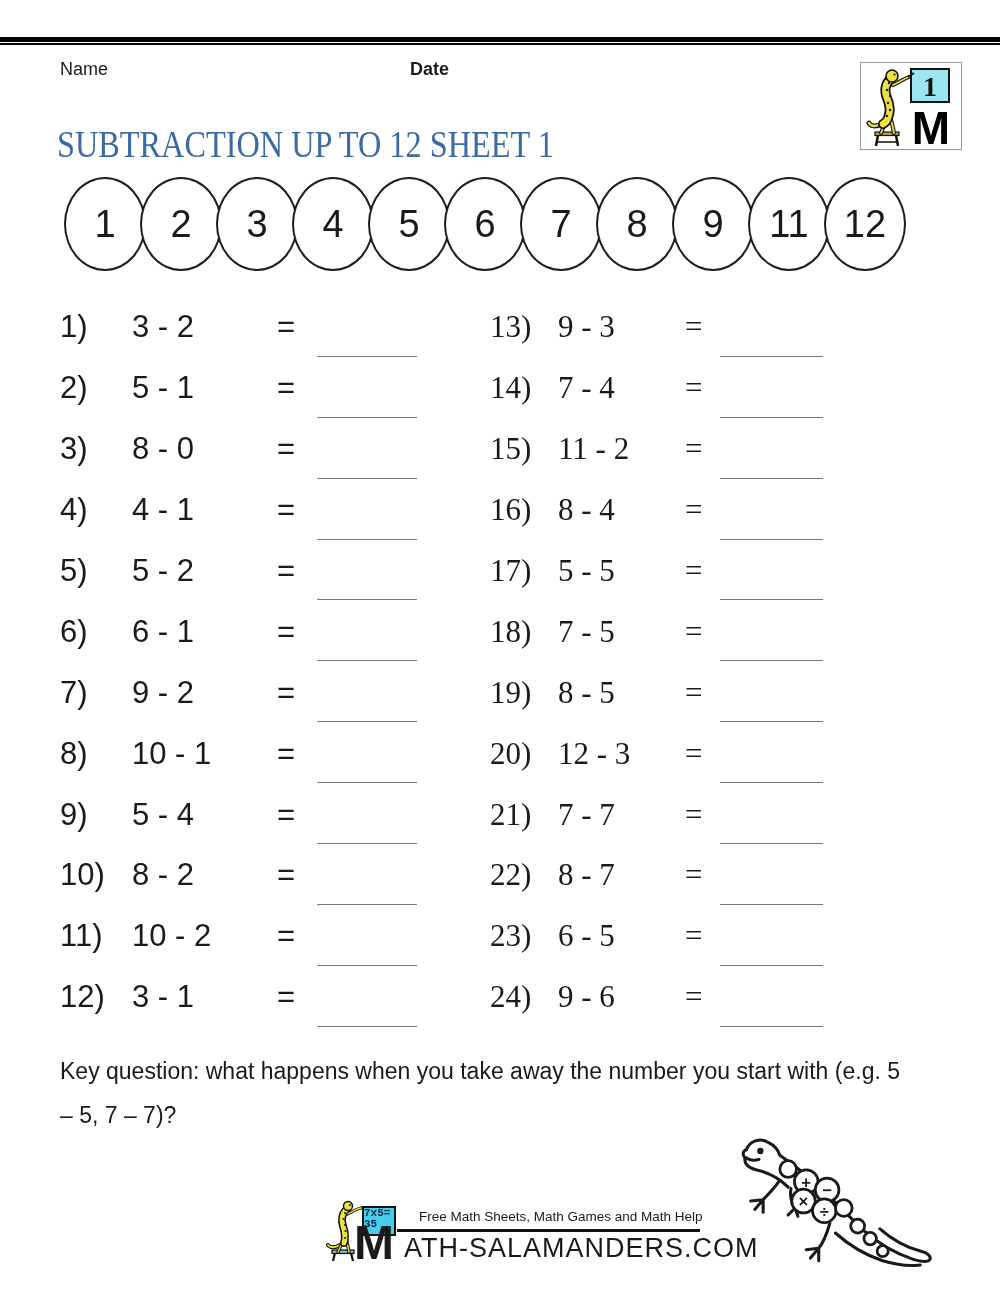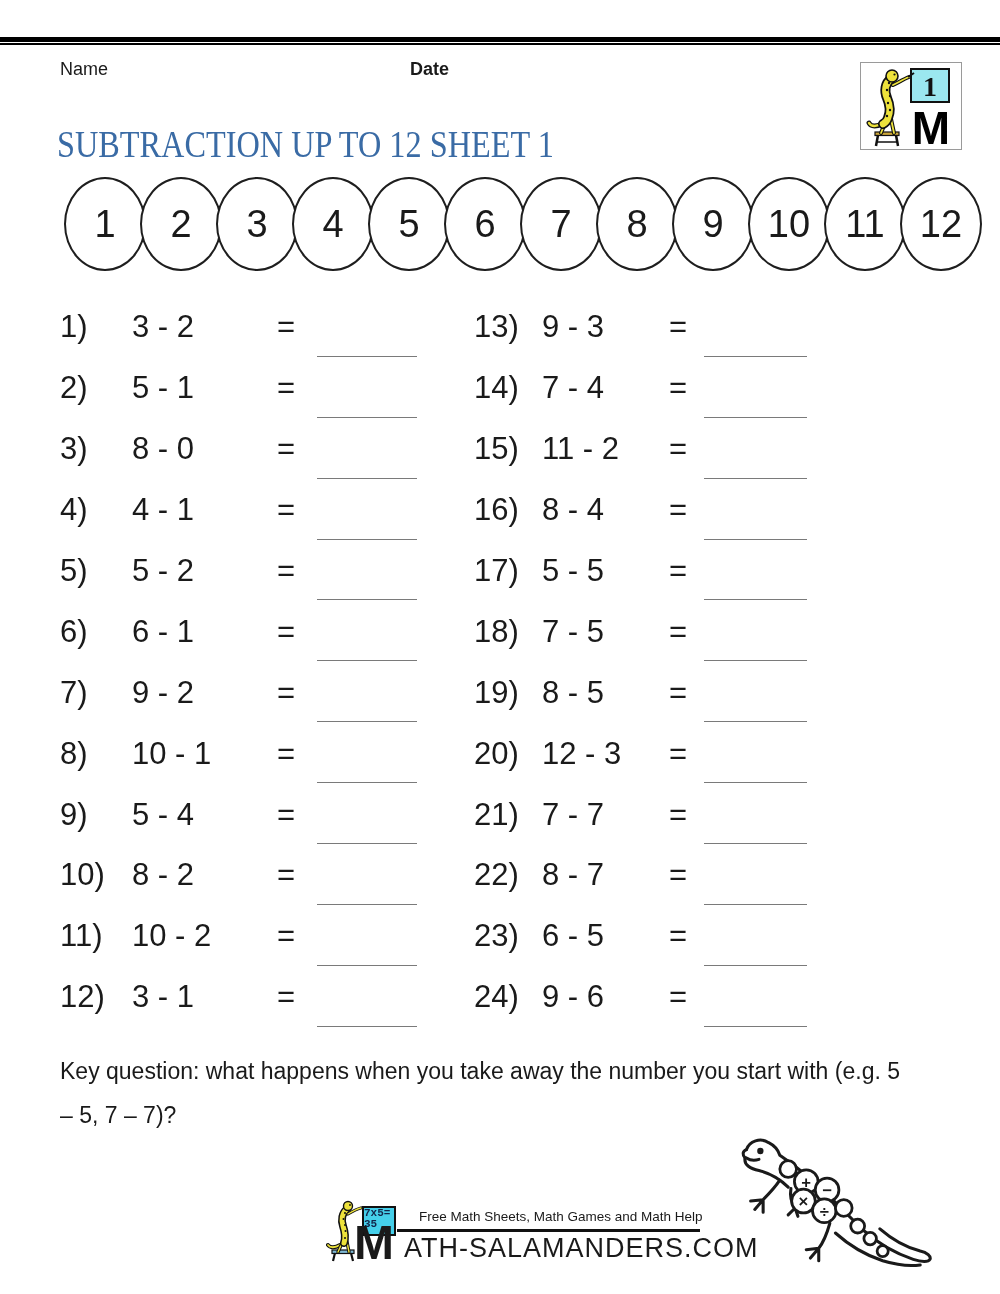--- a/index.html
+++ b/index.html
@@ -20,21 +20,21 @@
               font-size:38px;color:#3a6ba5;white-space:nowrap;
               transform:scaleX(0.85);transform-origin:left top;}
 
   .num-circles{left:64px;top:177px;display:flex;}
   .num-circle{width:78px;height:90px;border:2px solid #1e1e1e;border-radius:50%;
               background:#fff;display:flex;align-items:center;justify-content:center;
               font-size:38px;margin-right:-6px;flex:0 0 auto;}
 
   .col{top:297px;width:440px;}
   .col-left{left:60px;}
-  .col-right{left:474px;}
+  .col-right{left:490px;font-family:Liberation Serif, serif;}
   .problem-row{position:relative;height:60.9px;}
   .p-num,.p-expr,.p-eq{position:absolute;top:50%;transform:translateY(-50%);
                        font-size:31px;white-space:nowrap;}
   .p-num{left:0;}
   .col-left .p-expr{left:72px;}
   .col-left .p-eq{left:217px;}
   .col-left .p-line{left:257px;width:100px;}
   .col-right .p-expr{left:68px;}
   .col-right .p-eq{left:195px;}
   .col-right .p-line{left:230px;width:103px;}
@@ -105,21 +105,20 @@
 <div class="abs num-circles">
   <div class="num-circle">1</div>
     <div class="num-circle">2</div>
     <div class="num-circle">3</div>
     <div class="num-circle">4</div>
     <div class="num-circle">5</div>
     <div class="num-circle">6</div>
     <div class="num-circle">7</div>
     <div class="num-circle">8</div>
     <div class="num-circle">9</div>
-    <div class="num-circle">10</div>
     <div class="num-circle">11</div>
     <div class="num-circle">12</div>
 </div>
 
 <div class="abs col col-left">
   <div class="problem-row">
       <span class="p-num">1)</span>
       <span class="p-expr">3 - 2</span>
       <span class="p-eq">=</span>
       <span class="p-line"></span>

